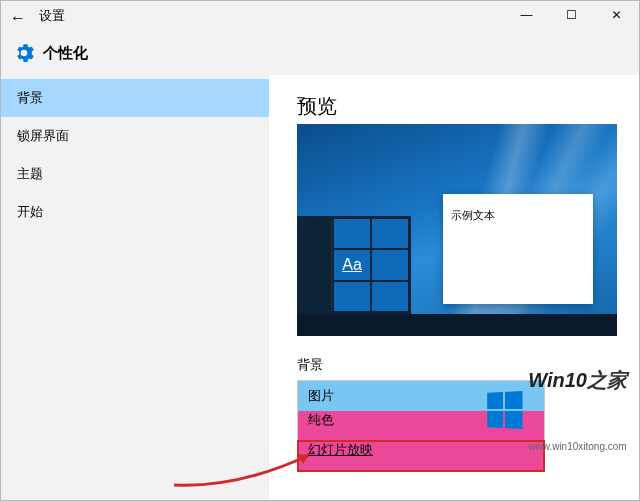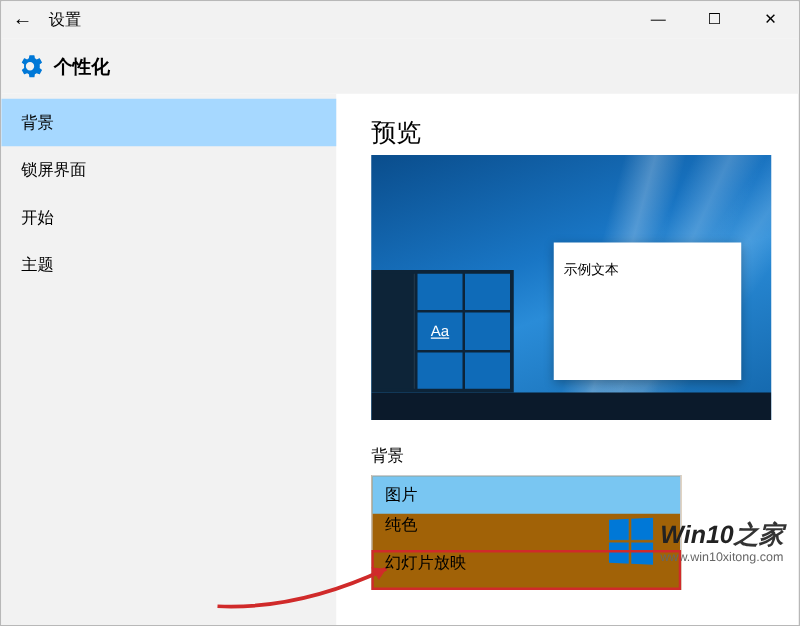--- a/index.html
+++ b/index.html
@@ -120,63 +120,64 @@
     grid-template-rows: repeat(3, 1fr);
     gap: 2px;
     padding: 3px;
   }
   .start-menu .col1 {
     grid-row: 1 / span 3;
     background: #0d2438;
     border-right: 1px solid rgba(255,255,255,0.08);
   }
   .tile { background: #0f6bb8; }
-  .tile.aa { display:flex; align-items:center; justify-content:center; color:#fff; font-size:12px;text-decoration:underline; }
+  .tile.aa { display:flex; align-items:center; justify-content:center; color:#fff; font-size:16px;text-decoration:underline; }
   .sample-window {
     position: absolute;
     right: 24px; top: 70px;
     width: 150px; height: 110px;
     background: #fff;
     box-shadow: 0 2px 8px rgba(0,0,0,0.3);
     padding: 14px 8px;
     font-size: 11px;
   }
   .bg-label { margin-top: 20px; font-size: 13px; margin-bottom: 6px; }
   .dropdown {
     width: 248px;
-    background: #a16207;
+    background: #ec4899;
     border: 1px solid #ccc;
     position: relative;
   }
   .dropdown .selected {
     background: #79c6f2;
     height: 30px;
     display: flex; align-items: center;
     padding: 0 10px;
   }
   .dropdown .option {
     height: 30px;
     display: flex; align-items: flex-start;
     padding: 0 10px;
     cursor: pointer;
   }
   .dropdown .option.highlighted {
     outline: 2px solid #d02a2a;
     outline-offset: -1px;
     position: relative;
     z-index: 5;
+    text-decoration: underline;
   }
   .watermark {
     position: absolute;
     right: 12px; bottom: 48px;
     display: flex; align-items: center; gap: 6px;
     pointer-events: none;
   }
   .watermark .wm-text { font-size: 20px; font-style: italic; font-weight: 600; color:#222; }
-  .watermark .wm-url { font-size: 10px; color:#666; }
+  .watermark .wm-url { font-size: 10px; color:#666;margin-top:47px; }
   .win-logo { width:36px; height:36px; display:grid; grid-template-columns:1fr 1fr; grid-template-rows:1fr 1fr; gap:2px; transform: perspective(80px) rotateY(-12deg); }
   .win-logo div { background:#0078d7; }
   .arrow-annot {
     position: absolute;
     left: 168px; bottom: 10px;
     width: 160px; height: 50px;
     pointer-events: none;
   }
 </style>
 </head>
@@ -211,24 +212,24 @@
 
 <div class="content">
   <div class="sidebar">
     <div class="sidebar-item active">
         <span>背景</span>
       </div>
     <div class="sidebar-item">
         <span>锁屏界面</span>
       </div>
     <div class="sidebar-item">
+        <span>主题</span>
+      </div>
+    <div class="sidebar-item">
         <span>开始</span>
-      </div>
-    <div class="sidebar-item">
-        <span>主题</span>
       </div>
   </div>
 
   <div class="main">
     <div class="section-title">预览</div>
 
     <div class="preview-box">
       <div class="light-rays"></div>
       <div class="sample-window">
         <span>示例文本</span>

